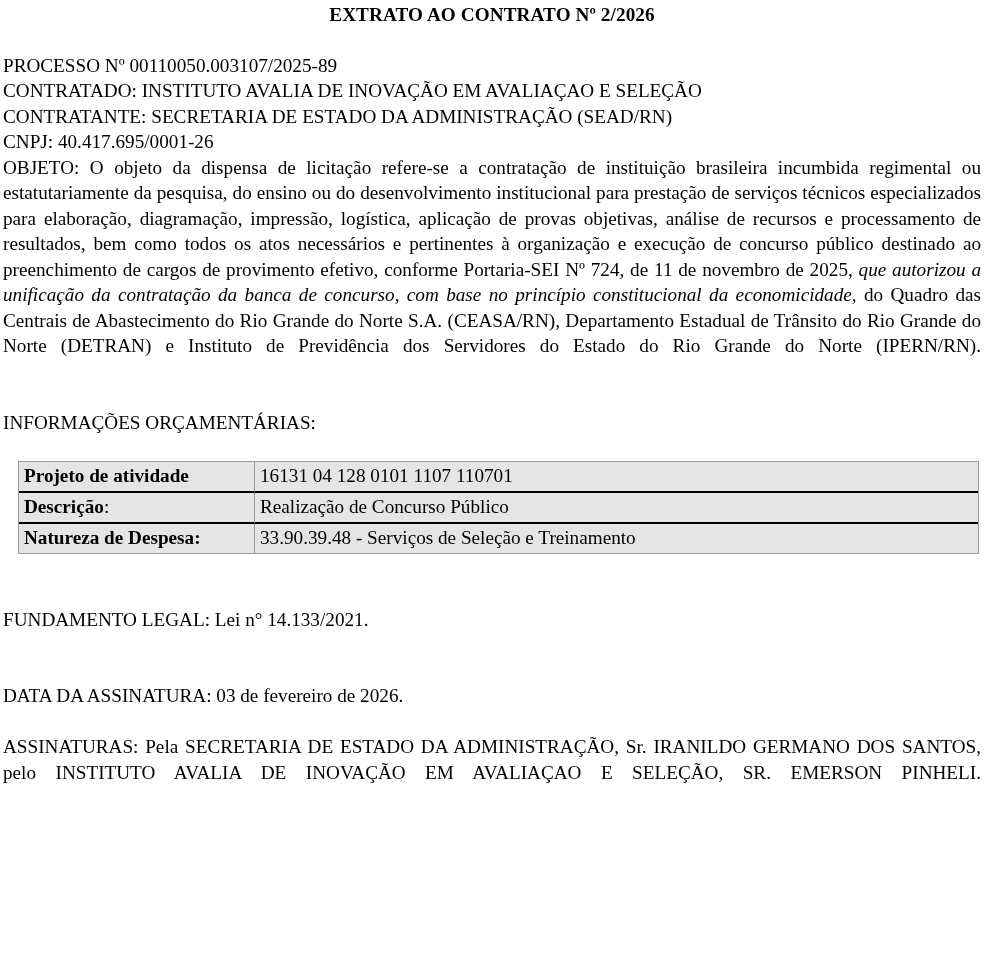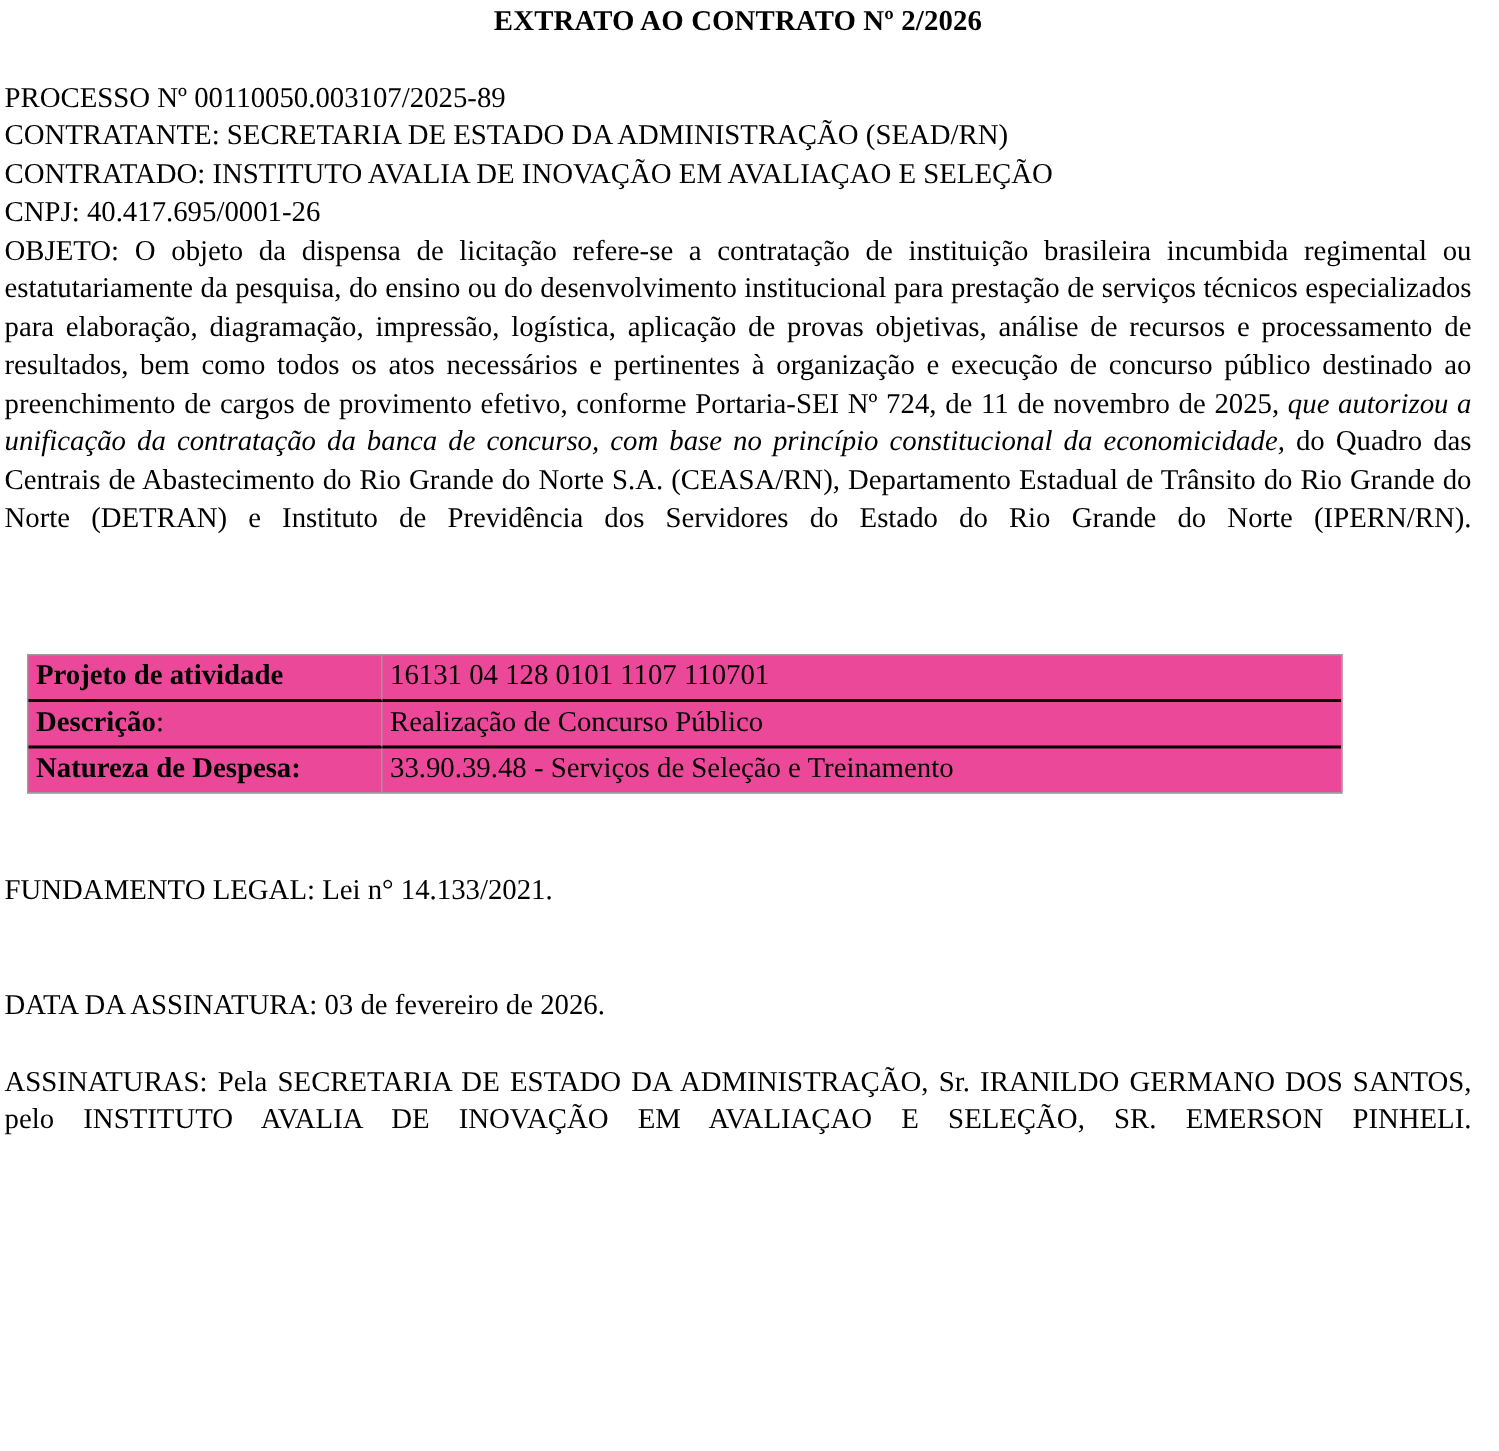--- a/index.html
+++ b/index.html
@@ -56,25 +56,25 @@
   .spacer {
     height: 25.5px;
   }
   .ital {
     font-style: italic;
   }
   
   .info-table {
     border-collapse: separate;
     border-spacing: 0;
-    width: 877px;
+    width: 961px;
     margin: 0 0 0 15px;
     table-layout: fixed;
     border: 1px solid #9a9a9a;
-    background: #ec4899;
+    background: #e5e5e5;
   }
   .info-table td {
     padding: 1px 4px 2px 5px;
     font-size: 19.2px;
     line-height: 24px;
     height: 26px;
     vertical-align: middle;
     border-right: 1px solid #9a9a9a;
     border-bottom: 2px solid #000000;
     white-space: nowrap;
@@ -102,29 +102,30 @@
 </head>
 <body>
 
 <div class="page">
   <div class="doc">
 
     <div class="title">EXTRATO AO CONTRATO Nº 2/2026</div>
 
     <div class="line-block">
       <div class="line">PROCESSO Nº 00110050.003107/2025-89</div>
+      <div class="line">CONTRATADO: INSTITUTO AVALIA DE INOVAÇÃO EM AVALIAÇAO E SELEÇÃO</div>
       <div class="line">CONTRATANTE: SECRETARIA DE ESTADO DA ADMINISTRAÇÃO (SEAD/RN)</div>
-      <div class="line">CONTRATADO: INSTITUTO AVALIA DE INOVAÇÃO EM AVALIAÇAO E SELEÇÃO</div>
       <div class="line">CNPJ: 40.417.695/0001-26</div>
     </div>
 
     <div class="para-just"><span>OBJETO: O objeto da dispensa de licitação refere-se a contratação de instituição brasileira incumbida regimental ou estatutariamente da pesquisa, do ensino ou do desenvolvimento institucional para prestação de serviços técnicos especializados para elaboração, diagramação, impressão, logística, aplicação de provas objetivas, análise de recursos e processamento de resultados, bem como todos os atos necessários e pertinentes à organização e execução de concurso público destinado ao preenchimento de cargos de provimento efetivo, conforme Portaria-SEI Nº 724, de 11 de novembro de 2025, </span><span class="ital">que autorizou a unificação da contratação da banca de concurso, com base no princípio constitucional da economicidade,</span><span> do Quadro das Centrais de Abastecimento do Rio Grande do Norte S.A. (CEASA/RN), Departamento Estadual de Trânsito do Rio Grande do Norte (DETRAN) e Instituto de Previdência dos Servidores do Estado do Rio Grande do Norte (IPERN/RN).</span></div>
 
     <div class="spacer"></div>
 
+    <div class="line">INFORMAÇÕES ORÇAMENTÁRIAS:</div>
 
     <div class="tbl-wrap">
       <table class="info-table">
         <tbody>
           <tr>
             <td class="lbl"><span>Projeto de atividade</span><span class="plain"></span></td>
             <td class="val">16131 04 128 0101 1107 110701</td>
           </tr>
           <tr>
             <td class="lbl"><span>Descrição</span><span class="plain">:</span></td>

